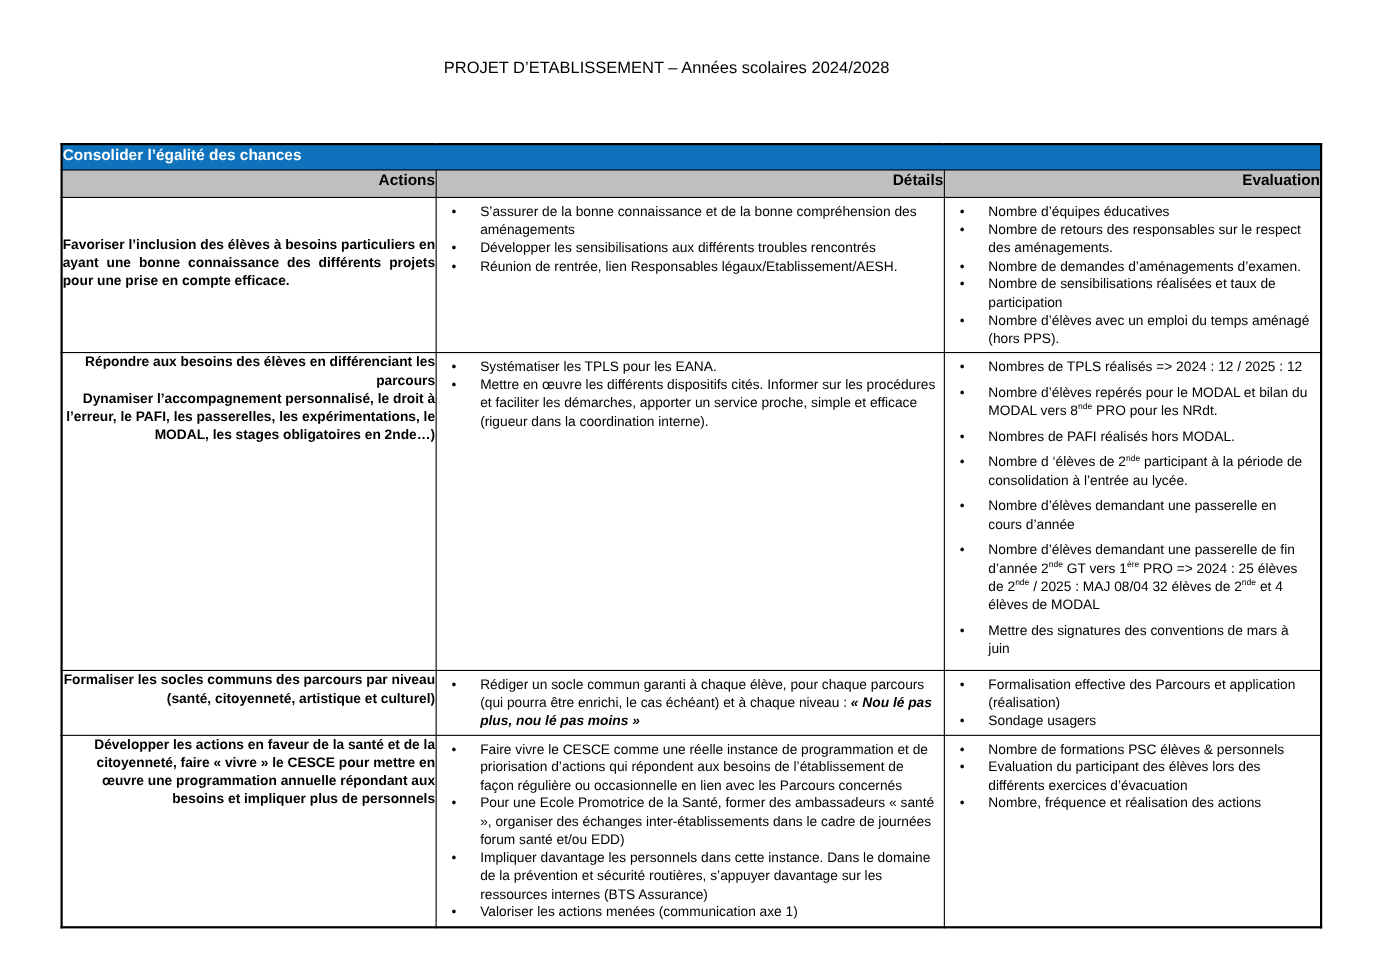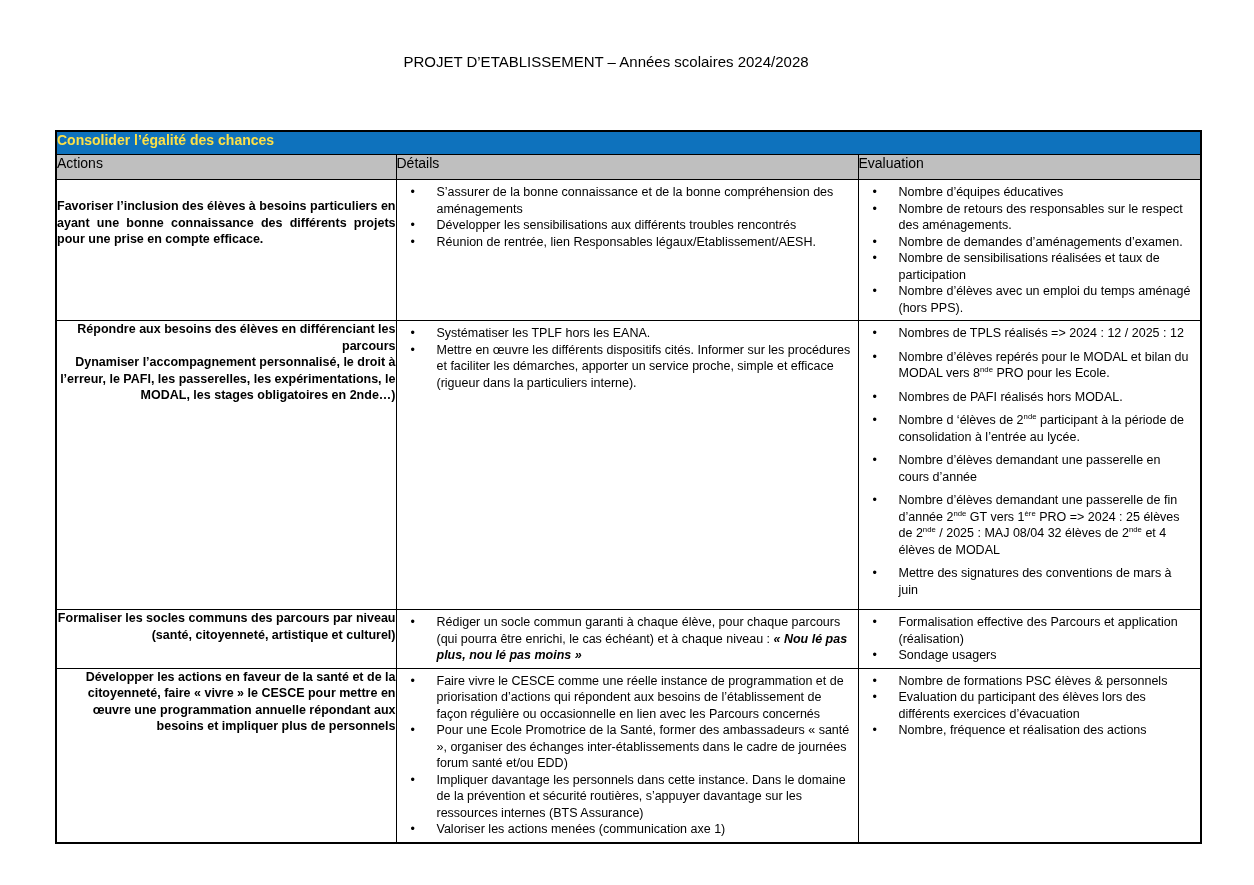--- a/index.html
+++ b/index.html
@@ -5,26 +5,26 @@
   html,body{margin:0;padding:0;background:#fff;}
   .doc{position:relative;width:1212px;height:885px;background:#fff;
        font-family:"Liberation Sans",sans-serif;color:#000;}
   .page-header{position:absolute;top:53px;left:0;width:100%;text-align:center;
        font-size:15px;}
   .axis-title{position:absolute;top:92px;left:55px;font-size:17px;font-weight:bold;}
   .tbl-wrap{position:absolute;top:130px;left:55px;}
   table.main{border-collapse:collapse;table-layout:fixed;width:1145px;
        border:2px solid #000;}
   table.main td{border:1px solid #000;vertical-align:top;padding:0;}
-  td.banner{background:#0E72BD;color:#fde047;font-weight:bold;font-size:14px;
+  td.banner{background:#0E72BD;color:#ffffff;font-weight:bold;font-size:14px;
        height:22px;padding:2px 8px;vertical-align:middle;margin-top:37px;}
-  td.colhead{background:#BFBFBF;font-weight:normal;font-size:14px;text-align:left;
+  td.colhead{background:#BFBFBF;font-weight:bold;font-size:14px;text-align:right;
        height:24px;vertical-align:middle;margin-top:20px;}
   td.action{font-weight:bold;font-size:12.5px;line-height:1.32;padding:4px 10px 4px 8px;text-align:right;}
-  td.action.pad-top{padding-top:18px;text-align:justify;}
+  td.action.pad-top{padding-top:34px;text-align:justify;}
   .aline{margin:0;}
   ul.blist{list-style:none;margin:0;padding:4px 6px 4px 0;font-size:12.5px;line-height:1.32;}
   ul.blist li{position:relative;padding-left:40px;margin:0;}
   ul.blist.spaced li{margin-bottom:7px;}
   .blt{position:absolute;left:14px;top:0;}
   .sup{vertical-align:super;font-size:0.62em;line-height:0;text-align:right;}
   .bi{font-weight:bold;font-style:italic;}
   tr.r1{height:134px;} tr.r2{height:227px;} tr.r3{height:56px;} tr.r4{height:169px;}
 </style>
 </head>
@@ -74,28 +74,28 @@
         </td>
       </tr>
 
       <tr class="r2">
         <td class="action">
           <p class="aline">Répondre aux besoins des élèves en différenciant les parcours</p>
           <p class="aline">Dynamiser l’accompagnement personnalisé, le droit à l’erreur, le PAFI, les passerelles, les expérimentations, le MODAL, les stages obligatoires en 2nde…)</p>
         </td>
         <td>
           <ul class="blist">
-            <li><span class="blt">•</span><span>Systématiser les TPLF hors les EANA.</span></li>
-            <li><span class="blt">•</span><span>Mettre en œuvre les différents dispositifs cités. Informer sur les procédures et faciliter les démarches, apporter un service proche, simple et efficace (rigueur dans la particuliers interne).</span></li>
+            <li><span class="blt">•</span><span>Systématiser les TPLS pour les EANA.</span></li>
+            <li><span class="blt">•</span><span>Mettre en œuvre les différents dispositifs cités. Informer sur les procédures et faciliter les démarches, apporter un service proche, simple et efficace (rigueur dans la coordination interne).</span></li>
           </ul>
         </td>
         <td>
           <ul class="blist spaced">
             <li><span class="blt">•</span><span>Nombres de TPLS réalisés =&gt; 2024 : 12 / 2025 : 12</span></li>
-            <li><span class="blt">•</span><span>Nombre d’élèves repérés pour le MODAL et bilan du MODAL vers 8</span><span class="sup">nde</span><span> PRO pour les Ecole.</span></li>
+            <li><span class="blt">•</span><span>Nombre d’élèves repérés pour le MODAL et bilan du MODAL vers 8</span><span class="sup">nde</span><span> PRO pour les NRdt.</span></li>
             <li><span class="blt">•</span><span>Nombres de PAFI réalisés hors MODAL.</span></li>
             <li><span class="blt">•</span><span>Nombre d ‘élèves de 2</span><span class="sup">nde</span><span> participant à la période de consolidation à l’entrée au lycée.</span></li>
             <li><span class="blt">•</span><span>Nombre d’élèves demandant une passerelle en cours d’année</span></li>
             <li><span class="blt">•</span><span>Nombre d’élèves demandant une passerelle de fin d’année 2</span><span class="sup">nde</span><span> GT vers 1</span><span class="sup">ère</span><span> PRO =&gt; 2024 : 25 élèves de 2</span><span class="sup">nde</span><span> / 2025 : MAJ 08/04 32 élèves de 2</span><span class="sup">nde</span><span> et 4 élèves de MODAL</span></li>
             <li><span class="blt">•</span><span>Mettre des signatures des conventions de mars à juin</span></li>
           </ul>
         </td>
       </tr>
 
       <tr class="r3">

